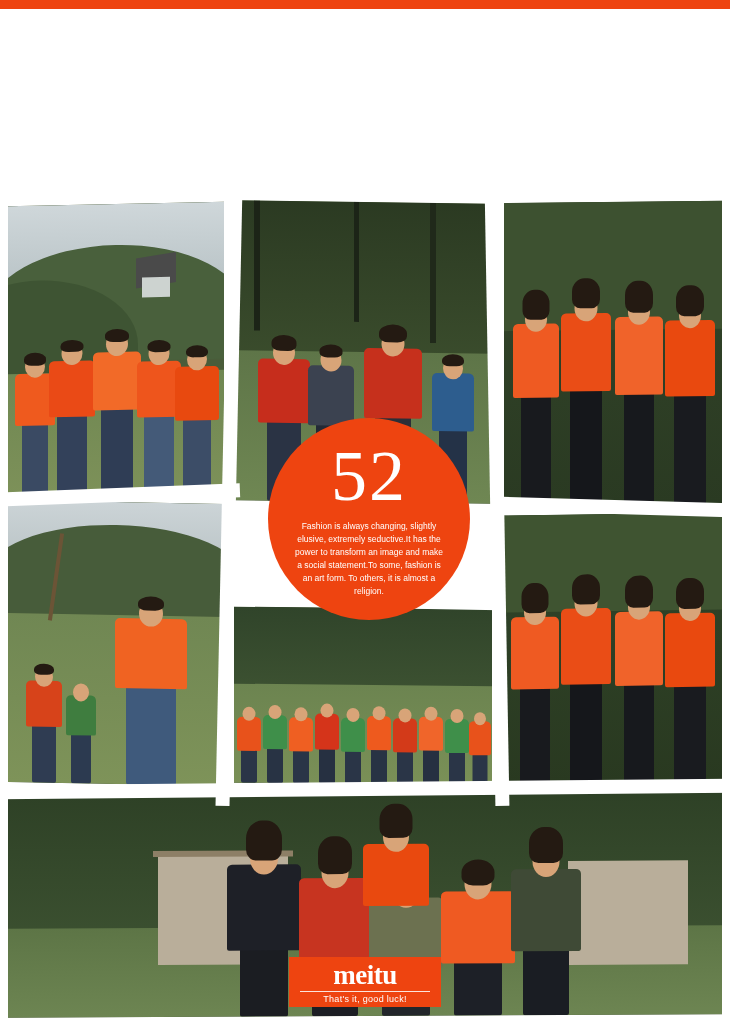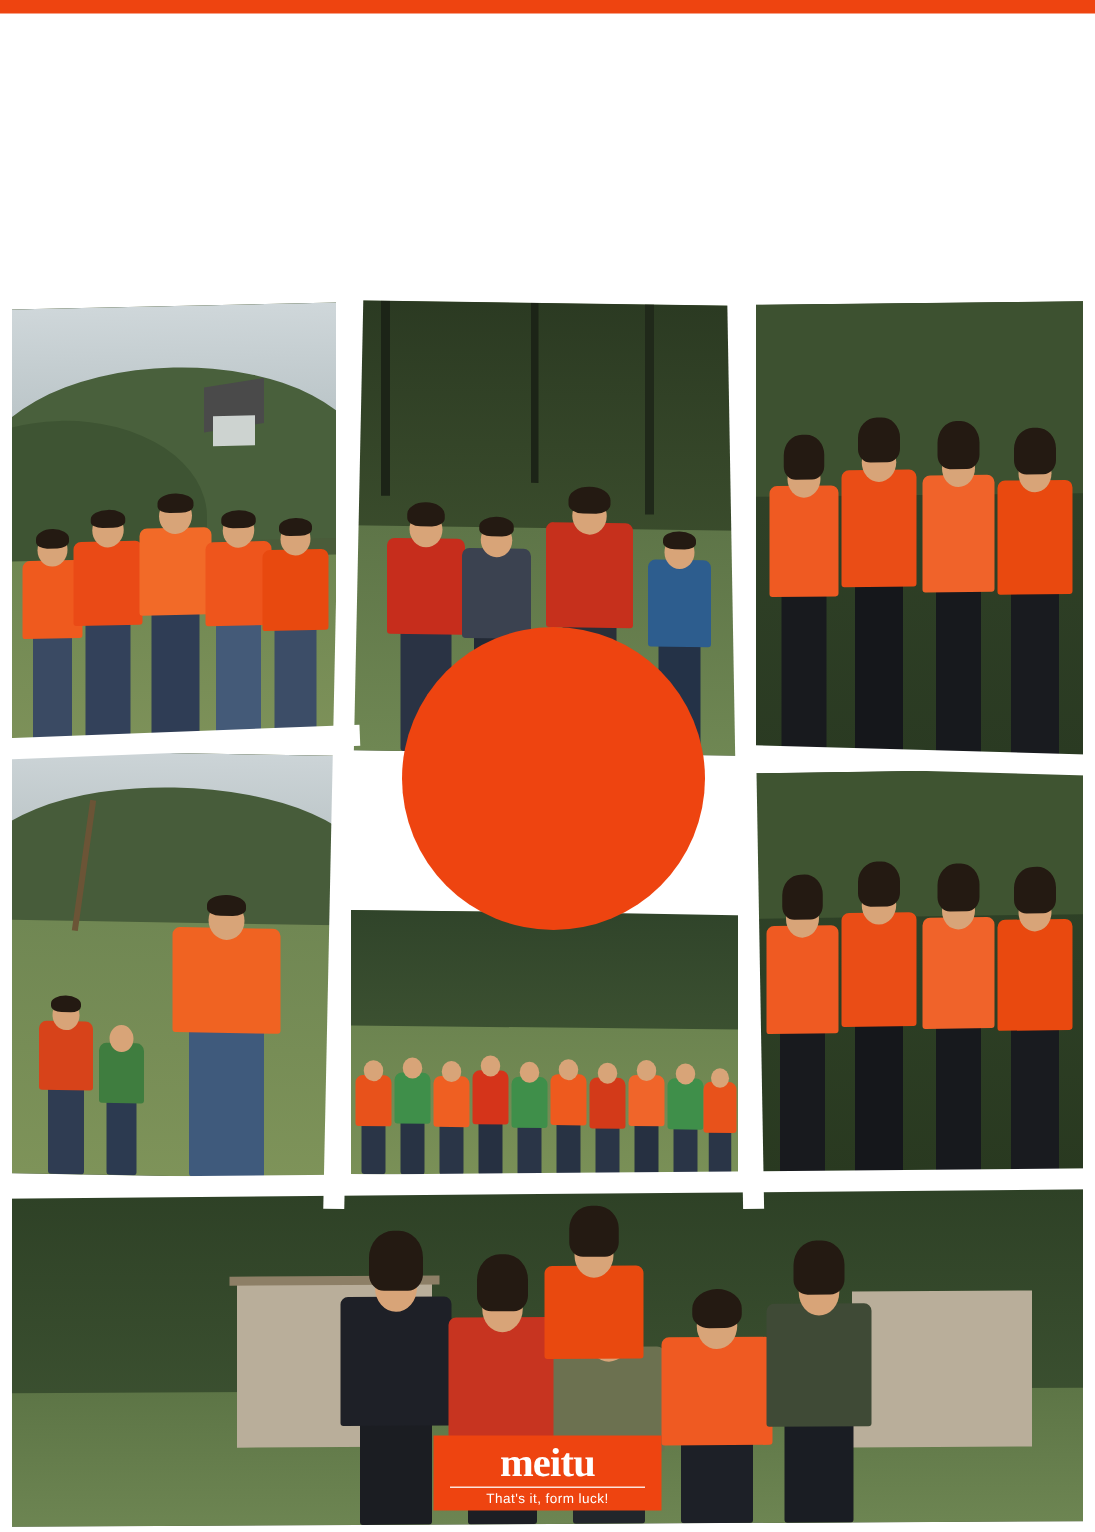--- a/index.html
+++ b/index.html
@@ -445,23 +445,25 @@
     </div>
 
     <div class="slash" style="left:222px; top:-10px; width:14px; height:620px; transform:rotate(1.2deg);"></div>
     <div class="slash" style="left:490px; top:-10px; width:14px; height:620px; transform:rotate(-1deg);"></div>
     <div class="slash" style="left:-10px; top:292px; width:250px; height:14px; transform:rotate(-2.2deg);"></div>
     <div class="slash" style="left:232px; top:398px; width:268px; height:14px; transform:rotate(1deg);"></div>
     <div class="slash" style="left:496px; top:304px; width:242px; height:14px; transform:rotate(1.6deg);"></div>
     <div class="slash" style="left:-10px; top:586px; width:754px; height:14px; transform:rotate(-0.5deg);"></div>
 
     <div class="circle-callout" style="left:268px; top:222px; width:202px; height:202px; padding-top:22px; box-sizing:border-box;">
+      <div class="circle-number">52</div>
+      <div class="circle-text">Fashion is always changing, slightly elusive, extremely seductive.It has the power to transform an image and make a social statement.To some, fashion is an art form. To others, it is almost a religion.</div>
     </div>
 
   </div>
 
   <div class="logo-plate" style="left:289px; top:957px; width:152px; height:50px; padding-top:4px; box-sizing:border-box;">
     <div class="logo-word">meitu</div>
     <div class="logo-rule"></div>
-    <div class="logo-tag">That's it, form luck!</div>
+    <div class="logo-tag">That's it, good luck!</div>
   </div>
 
 </div>
 
 </body></html>

